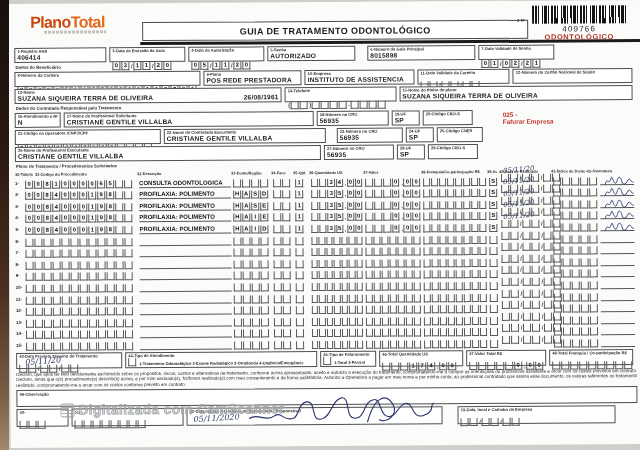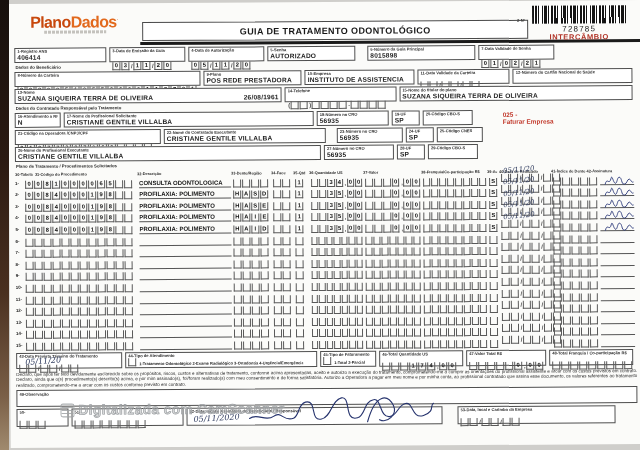--- a/index.html
+++ b/index.html
@@ -73,32 +73,32 @@
 </head>
 <body>
 
 <div class="scene">
   <div class="edge"></div>
 
   <div class="paper">
 
     <div class="hdr">
       <div class="logo">
-        <span class="l1">Plano</span><span class="l2">Dados</span><span class="logo-dot">˙</span>
+        <span class="l1">Plano</span><span class="l2">Total</span><span class="logo-dot">˙</span>
         <div class="logo-tag"></div>
       </div>
       <div class="titlebox">
         <span>GUIA DE TRATAMENTO ODONTOLÓGICO</span>
       </div>
       <div class="hline"></div>
       <div class="bcblock">
         <span class="bclabel">2-Nº</span>
         <div class="barcode"></div>
-        <div class="bcnum">728785</div>
-        <div class="bctag">INTERCÂMBIO</div>
+        <div class="bcnum">409766</div>
+        <div class="bctag">ODONTOLÓGICO</div>
       </div>
     </div>
 
     <div class="frow">
       <div class="fb" style="width:92px">
         <span class="fl">1-Registro ANS</span>
         <span class="fv">406414</span>
       </div>
       <div class="fb" style="width:76px">
         <span class="fl">3-Data de Emissão da Guia</span>

